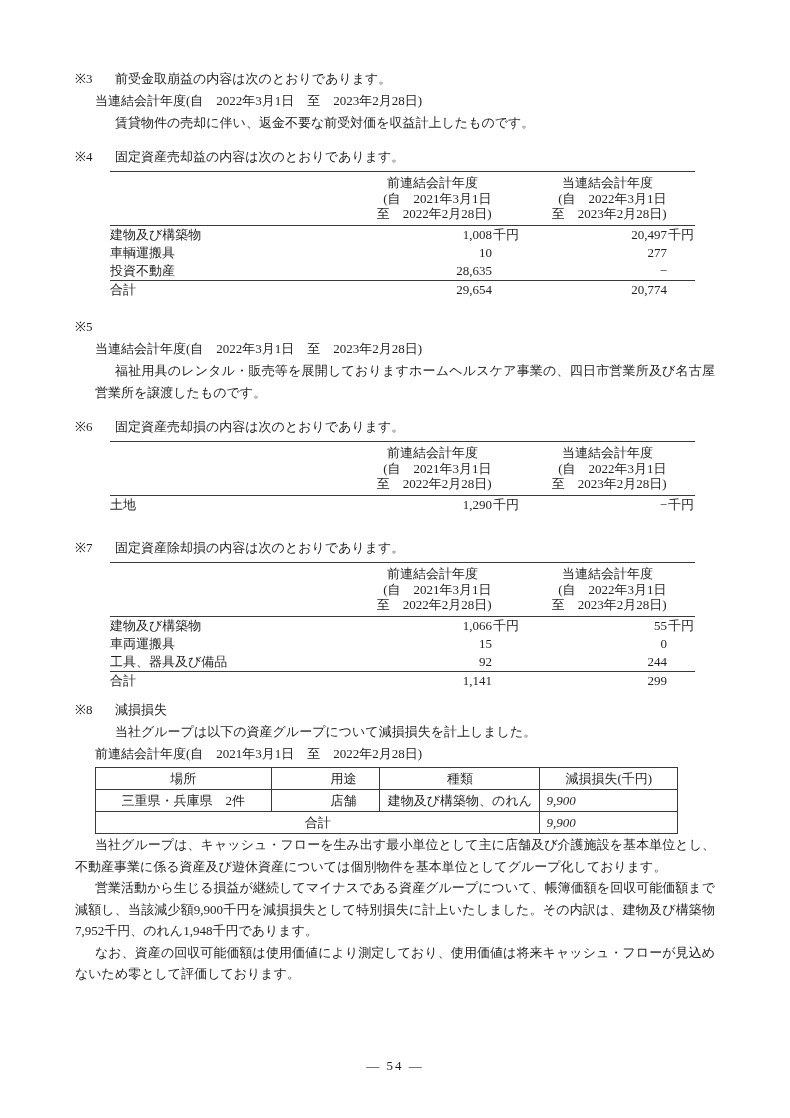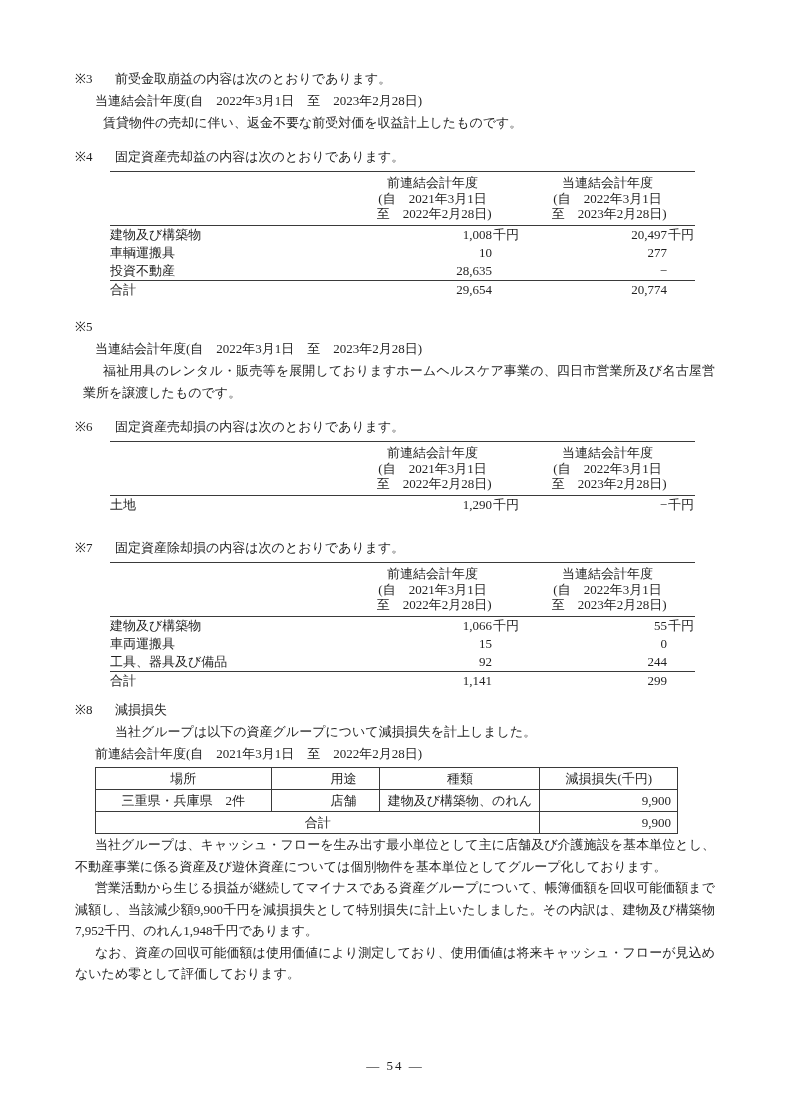--- a/index.html
+++ b/index.html
@@ -11,38 +11,38 @@
     position: relative;
     font-family: "Liberation Serif", "DejaVu Serif", serif;
     color: #1f1f1f;
     font-size: 13px;
     padding: 68px 75px 0 75px;
     overflow: hidden;
   }
   .sec-head { display: flex; line-height: 22px; }
   .sec-num { width: 40px; flex: 0 0 40px; }
   .period-line { margin-left: 20px; line-height: 22px; }
-  .body-text { margin-left: 8px; text-indent: 20px; line-height: 22px; text-align: justify; }
+  .body-text { margin-left: 20px; text-indent: 20px; line-height: 22px; text-align: justify; }
   .intro-line { margin-left: 40px; line-height: 22px; }
 
   
   .fin-table {
     margin-left: 35px;
     width: 585px;
     border-collapse: collapse;
     border-top: 1px solid #3a3a3a;
     margin-top: 3px;
   }
   .fin-table th, .fin-table td { font-weight: normal; padding: 0; vertical-align: middle; }
   .fin-table thead th { border-bottom: 1px solid #3a3a3a; padding: 3px 0 4px 0; }
   .fin-table .col-label { width: 235px; text-align: left; }
   .fin-table .col-num { width: 175px; }
   .th-title { text-align: center; line-height: 16px; }
   .th-dates { display: flex; justify-content: center; }
-  .th-dates > div { white-space: pre; text-align: center; line-height: 15px; }
+  .th-dates > div { white-space: pre; text-align: right; line-height: 15px; }
   .fin-table tbody td { height: 18px; }
   .num-cell { text-align: right; }
   .num-cell .unit { display: inline-block; width: 28px; text-align: center; }
   .total-row td { border-top: 1px solid #3a3a3a; }
 
   
   .grid-table {
     margin-left: 20px;
     margin-top: 2px;
     width: 583px;
@@ -52,21 +52,21 @@
     border: 1px solid #3a3a3a;
     font-weight: normal;
     height: 22px;
     text-align: center;
     padding: 0 6px;
   }
   .grid-table .c0 { width: 170px; }
   .grid-table .c1 { width: 105px; padding-left: 42px; }
   .grid-table .c2 { width: 155px; }
   .grid-table .c3 { width: 133px; }
-  .grid-table .val { text-align: right; }
+  .grid-table .val { text-align: left; font-style: italic; }
 
   .para { text-indent: 20px; line-height: 21.5px; text-align: justify; }
 
   .footer {
     position: absolute;
     top: 1058px; left: 0; right: 0;
     text-align: center;
     letter-spacing: 2px;
   }
 

